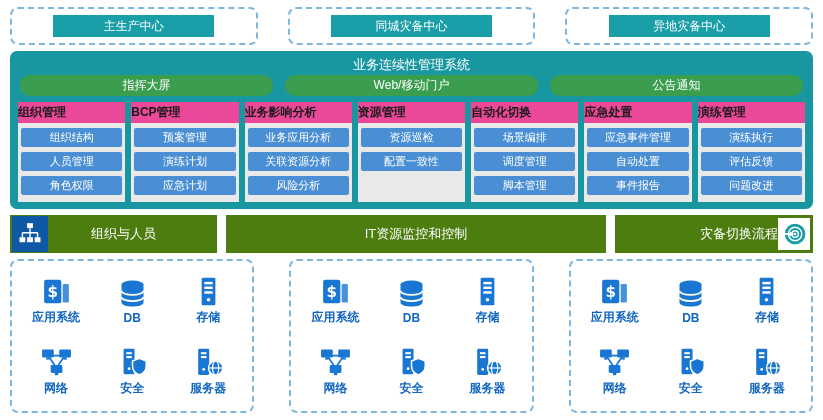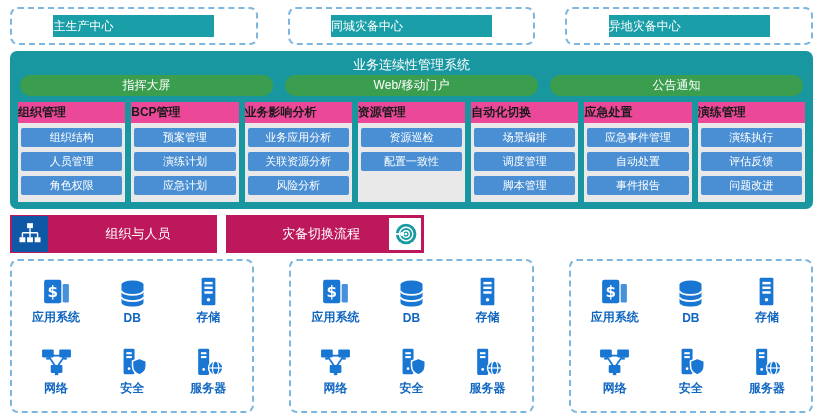--- a/index.html
+++ b/index.html
@@ -1,36 +1,36 @@
 <!DOCTYPE html>
 <html><head>
 <meta charset="utf-8">
 <style>
   html,body{margin:0;padding:0;background:#fff;font-family:"Liberation Sans","DejaVu Sans",sans-serif;}
   .canvas{position:relative;width:823px;height:420px;box-sizing:border-box;padding:7px 10px;display:flex;flex-direction:column;gap:6px;background:#fff;}
 
   
   .centers-row{display:flex;gap:30px;height:38px;flex:0 0 auto;}
   .center-box{flex:1;border:2px dashed #7db6de;border-radius:8px;display:flex;align-items:center;justify-content:center;background:#fff;}
-  .center-title{width:66%;background:#1a9fa8;color:#fff;font-size:12px;line-height:22px;height:22px;text-align:left;}
+  .center-title{width:66%;background:#1a9fa8;color:#fff;font-size:12px;line-height:22px;height:22px;text-align:center;}
 
   
   .panel{flex:0 0 158px;background:#1897a0;border-radius:7px;padding:4px 8px 7px;display:flex;flex-direction:column;box-sizing:border-box;}
   .panel-title{color:#fff;font-size:13px;text-align:center;height:19px;line-height:19px;flex:0 0 auto;}
   .portals{display:flex;gap:12px;margin:1px 2px 6px;flex:0 0 auto;}
   .portal{flex:1;background:#3a9e4e;color:#fff;font-size:12px;line-height:21px;height:21px;text-align:center;border-radius:10px;}
   .modules{display:flex;gap:6px;flex:1;min-height:0;}
   .module{flex:1;background:#e9e9e9;display:flex;flex-direction:column;min-width:0;}
   .module-title{background:#ec4899;color:#1a1a1a;font-weight:bold;font-size:12px;line-height:21px;height:21px;white-space:nowrap;overflow:hidden;}
   .module-body{display:flex;flex-direction:column;gap:5px;padding:5px 3px;}
   .mod-btn{background:#4a8fd3;color:#fff;font-size:11px;line-height:19px;height:19px;text-align:center;border-radius:2px;white-space:nowrap;overflow:hidden;}
 
   
   .bars-row{display:flex;gap:9px;height:38px;flex:0 0 auto;}
-  .bar{background:#be185d;color:#fff;display:flex;align-items:center;font-size:13px;gap:29px;}
+  .bar{background:#4d7c0f;color:#fff;display:flex;align-items:center;font-size:13px;}
   .bar-left{width:207px;}
   .bar-center{flex:1;justify-content:center;}
   .bar-right{width:198px;justify-content:flex-end;padding-left:16px;box-sizing:border-box;}
   .bar-icon-box{width:36px;height:36px;margin-left:2px;background:#0e58a6;display:flex;align-items:center;justify-content:center;flex:0 0 auto;}
   .bar-left .bar-label{flex:1;text-align:center;margin-right:18px;}
   .target-box{width:32px;height:32px;margin-right:3px;background:#fff;display:flex;align-items:center;justify-content:center;flex:0 0 auto;}
   .bicon{width:26px;height:26px;display:block;}
 
   
   .infra-row{display:flex;gap:35px;flex:1;min-height:0;text-align:center;}
@@ -201,20 +201,23 @@
 
   <div class="bars-row">
     <div class="bar bar-left">
       <span class="bar-icon-box">
         <svg class="bicon">
             <use href="#sym-org"></use>
           </svg>
       </span>
       <span class="bar-label">组织与人员</span>
     </div>
+    <div class="bar bar-center">
+      <span>IT资源监控和控制</span>
+    </div>
     <div class="bar bar-right">
       <span>灾备切换流程</span>
       <span class="target-box">
         <svg class="bicon">
             <use href="#sym-target"></use>
           </svg>
       </span>
     </div>
   </div>
 

